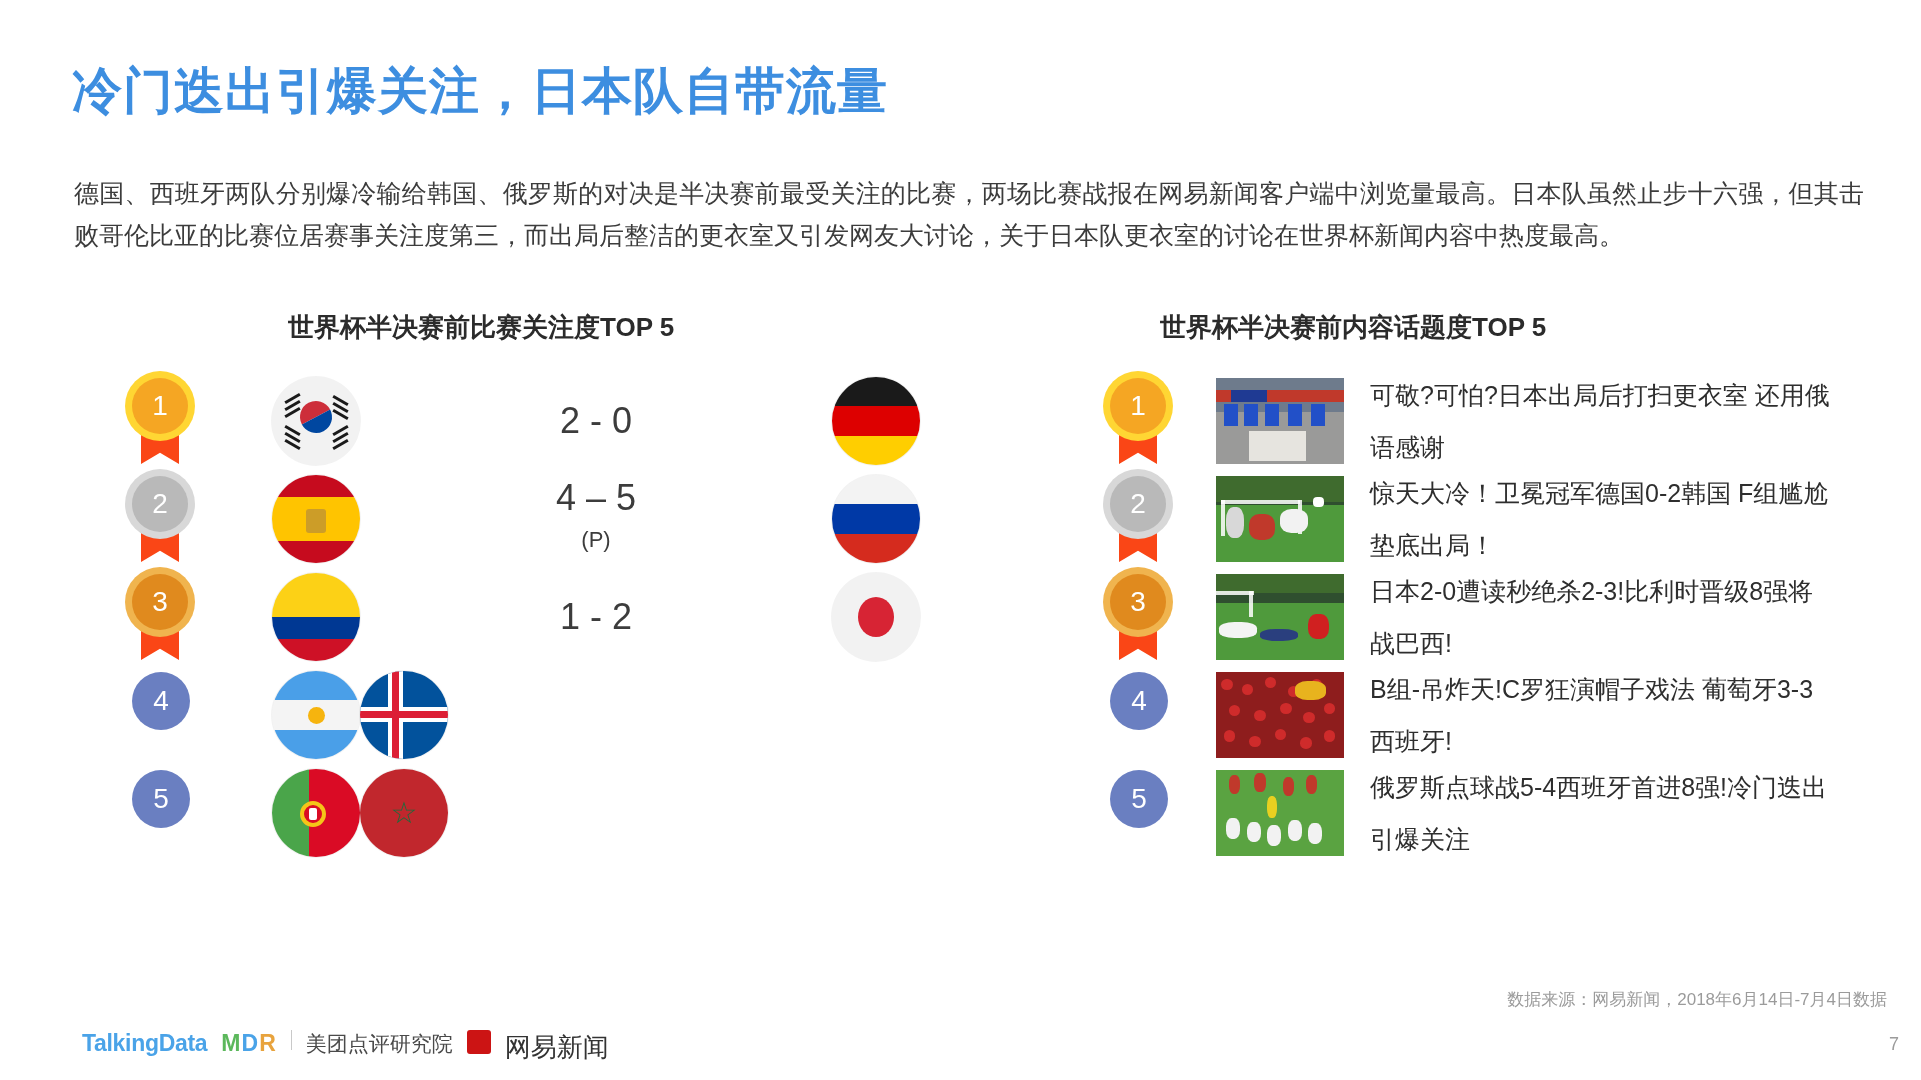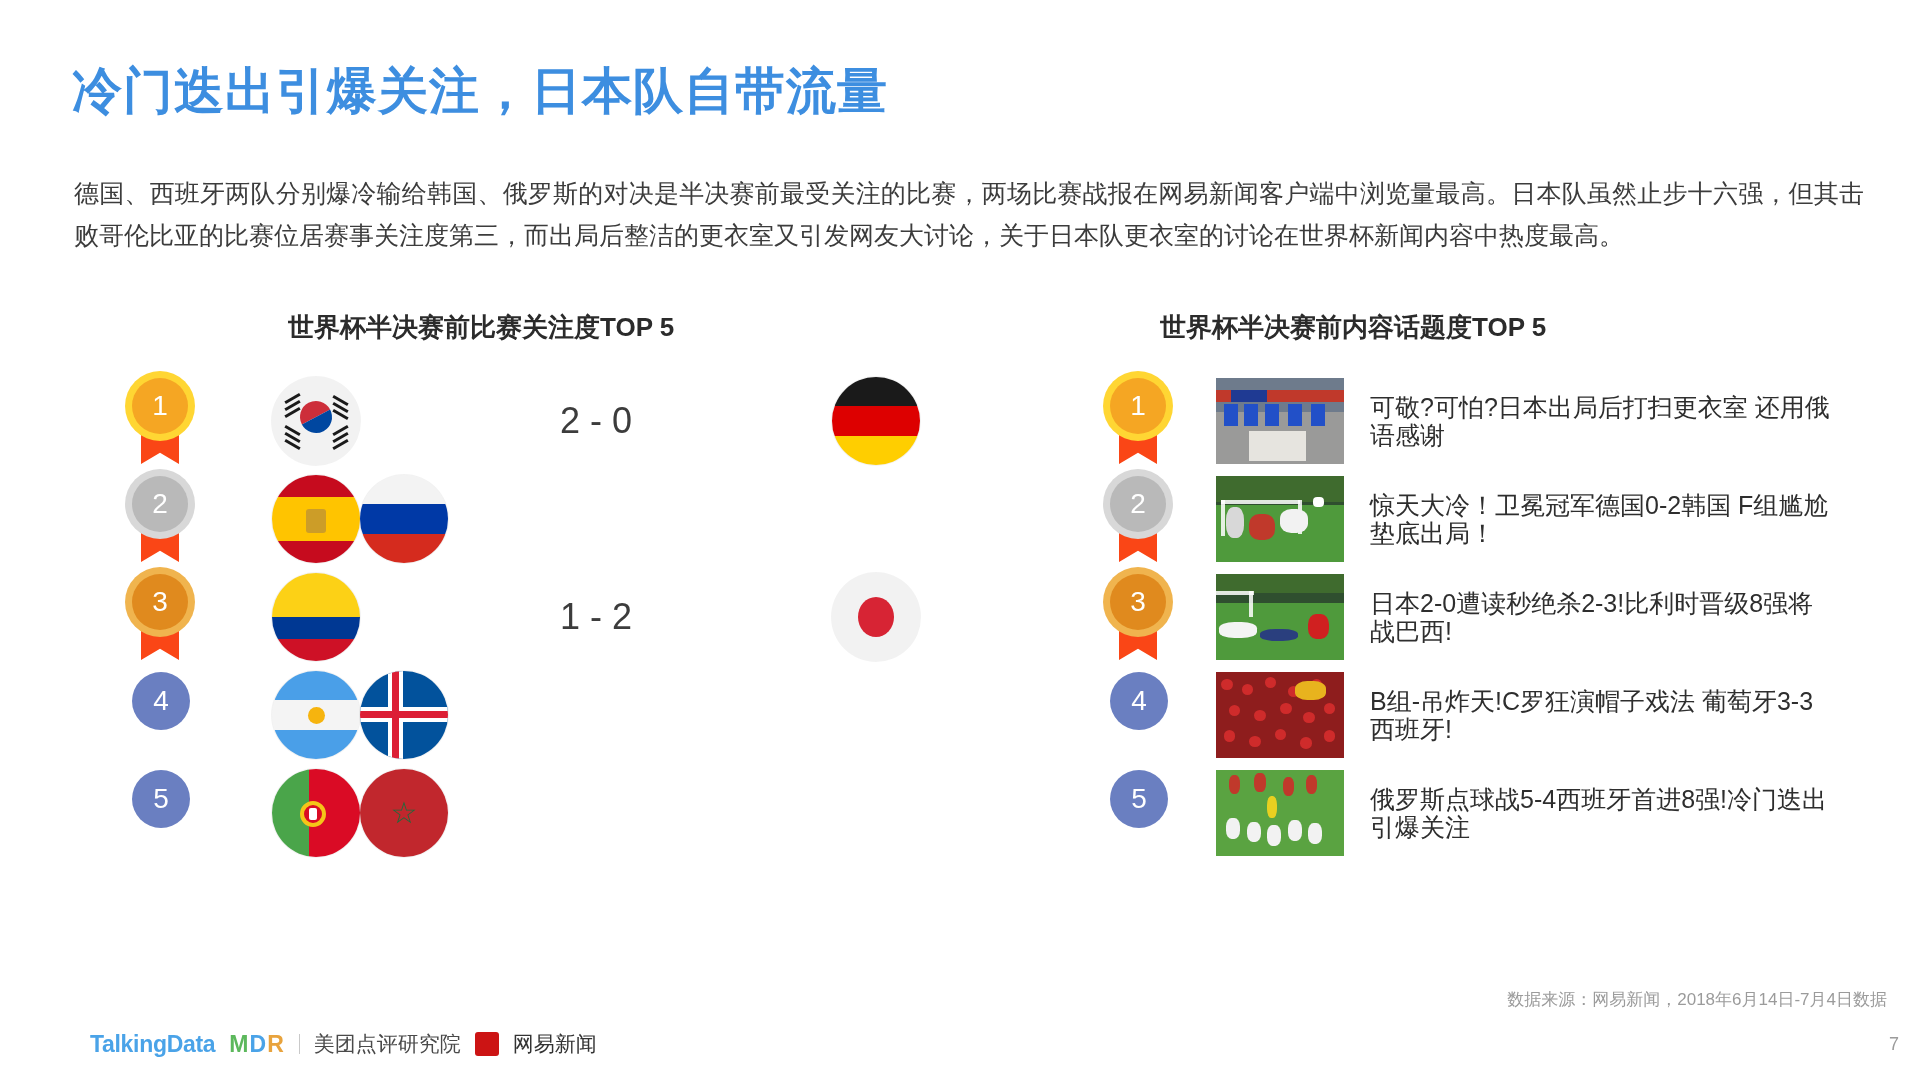--- a/index.html
+++ b/index.html
@@ -144,45 +144,45 @@
   .t1 .strip2{position:absolute; left:12%; top:14%; width:28%; height:14%; background:#1f3a93; }
   .t1 .seat { position:absolute; top:30%; width:11%; height:26%; background:#2250c8; }
   .t1 .desk { position:absolute; left:26%; top:62%; width:44%; height:34%; background:#e6e4df; }
   .t2 .crowdbg{ position:absolute; left:0; top:0; width:100%; height:30%; background:#3f6b2e; }
   .t3 .crowdbg{ position:absolute; left:0; top:0; width:100%; height:22%; background:#3f6b2e; }
   .t4 { background:#8e1d1d; }
   .t4 .dot { position:absolute; width:9%; height:13%; border-radius:50%; background:#cf2b2b; }
   .t5 .turf { background:#5aa341; }
 
   .news-text {
-    margin-left: 26px; font-size: 25px; line-height: 28px; color: #2e2e2e;
+    margin-left: 26px; font-size: 25px; line-height: 52px; color: #2e2e2e;
     width: 460px;
   }
 
   
   .src {
     position: absolute; right: 34px; top: 986px; text-align: right;
     font-size: 17px; line-height: 28px; color: #9b9b9b;
   }
   .page-num {
     position: absolute; right: 22px; top: 1034px;
     font-size: 18px; color: #9b9b9b;
   }
   .logos {
     position: absolute; left: 82px; top: 1030px;
-    display: flex; align-items: center; gap: 14px; margin-left: 8px;
+    display: flex; align-items: flex-start; gap: 14px;
   }
   .logo-td { font-size: 23px; font-weight: 700; color: #4aa3e8; letter-spacing: -.3px; }
   .logo-mdr { font-size: 23px; font-weight: 700; color: #5cb85c; letter-spacing: 1px; }
   .logo-mdr span.d { color: #4aa3e8; }
   .logo-mdr span.r { color: #e8a33d; }
   .logo-div { width:1px; height:20px; background:#c9c9c9; }
   .logo-mt { font-size: 21px; color: #4a4a4a; }
   .logo-nt-box { width: 24px; height: 24px; background: #cc1414; border-radius: 3px; }
-  .logo-nt { font-size: 21px; color: #333; }
+  .logo-nt { font-size: 26px; color: #333; }
 </style>
 </head>
 <body>
 
 <div class="slide">
 
   <div class="page-title">冷门迭出引爆关注，日本队自带流量</div>
   <div class="lede">德国、西班牙两队分别爆冷输给韩国、俄罗斯的对决是半决赛前最受关注的比赛，两场比赛战报在网易新闻客户端中浏览量最高。日本队虽然止步十六强，但其击败哥伦比亚的比赛位居赛事关注度第三，而出局后整洁的更衣室又引发网友大讨论，关于日本队更衣室的讨论在世界杯新闻内容中热度最高。</div>
 
   <div class="sec-head left">世界杯半决赛前比赛关注度TOP 5</div>
@@ -224,20 +224,24 @@
     <div class="match-row">
       <div class="rank r2">
         <div class="disc">2</div>
         <div class="ribbon"></div>
       </div>
       <div class="flag es">
         <div class="band b1"></div>
           <div class="band b2"></div>
           <div class="band b3"></div>
         <div class="crest"></div>
+      </div>
+      <div class="score">
+        <span>4 – 5</span>
+        <span class="pen">(P)</span>
       </div>
       <div class="flag ru">
         <div class="band b1"></div>
           <div class="band b2"></div>
           <div class="band b3"></div>
       </div>
     </div>
 
     <div class="match-row">
       <div class="rank r3">

